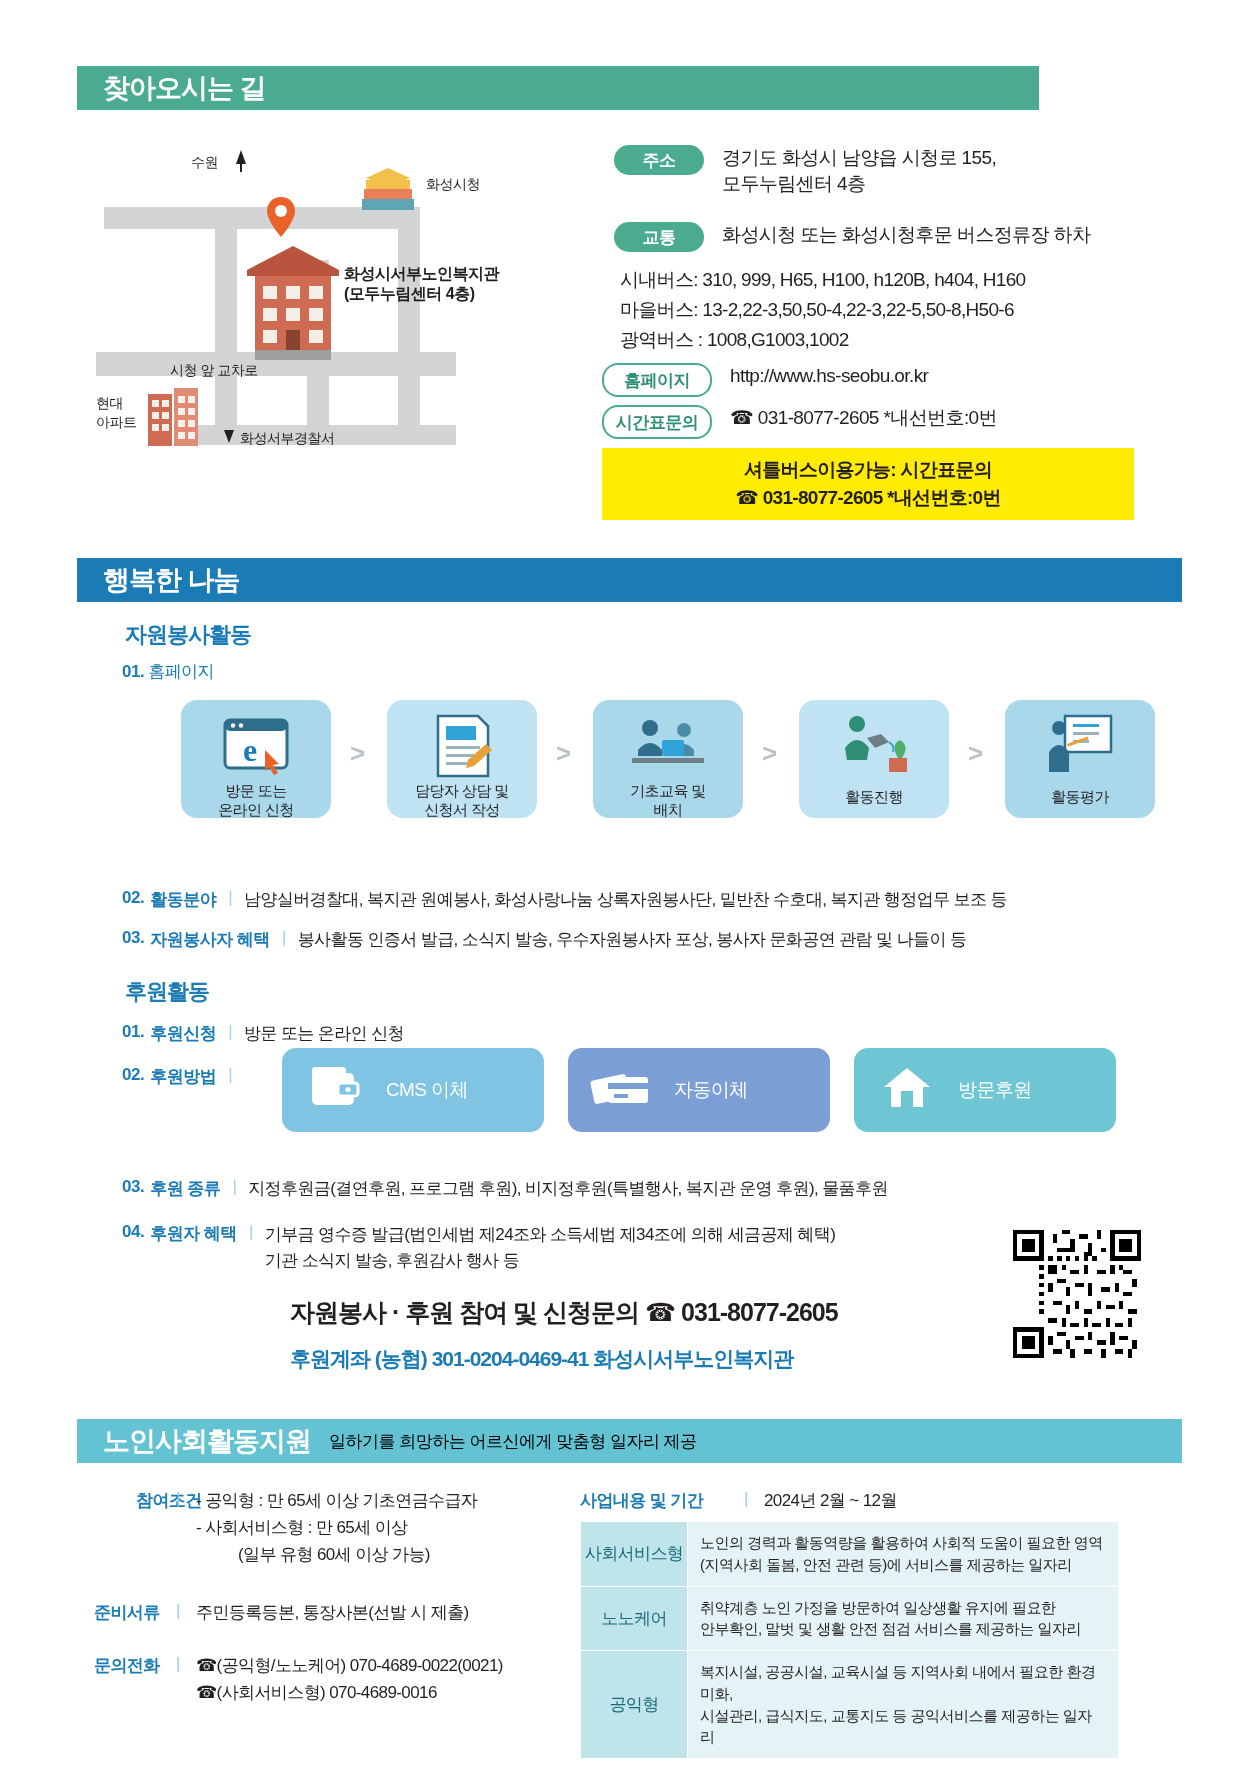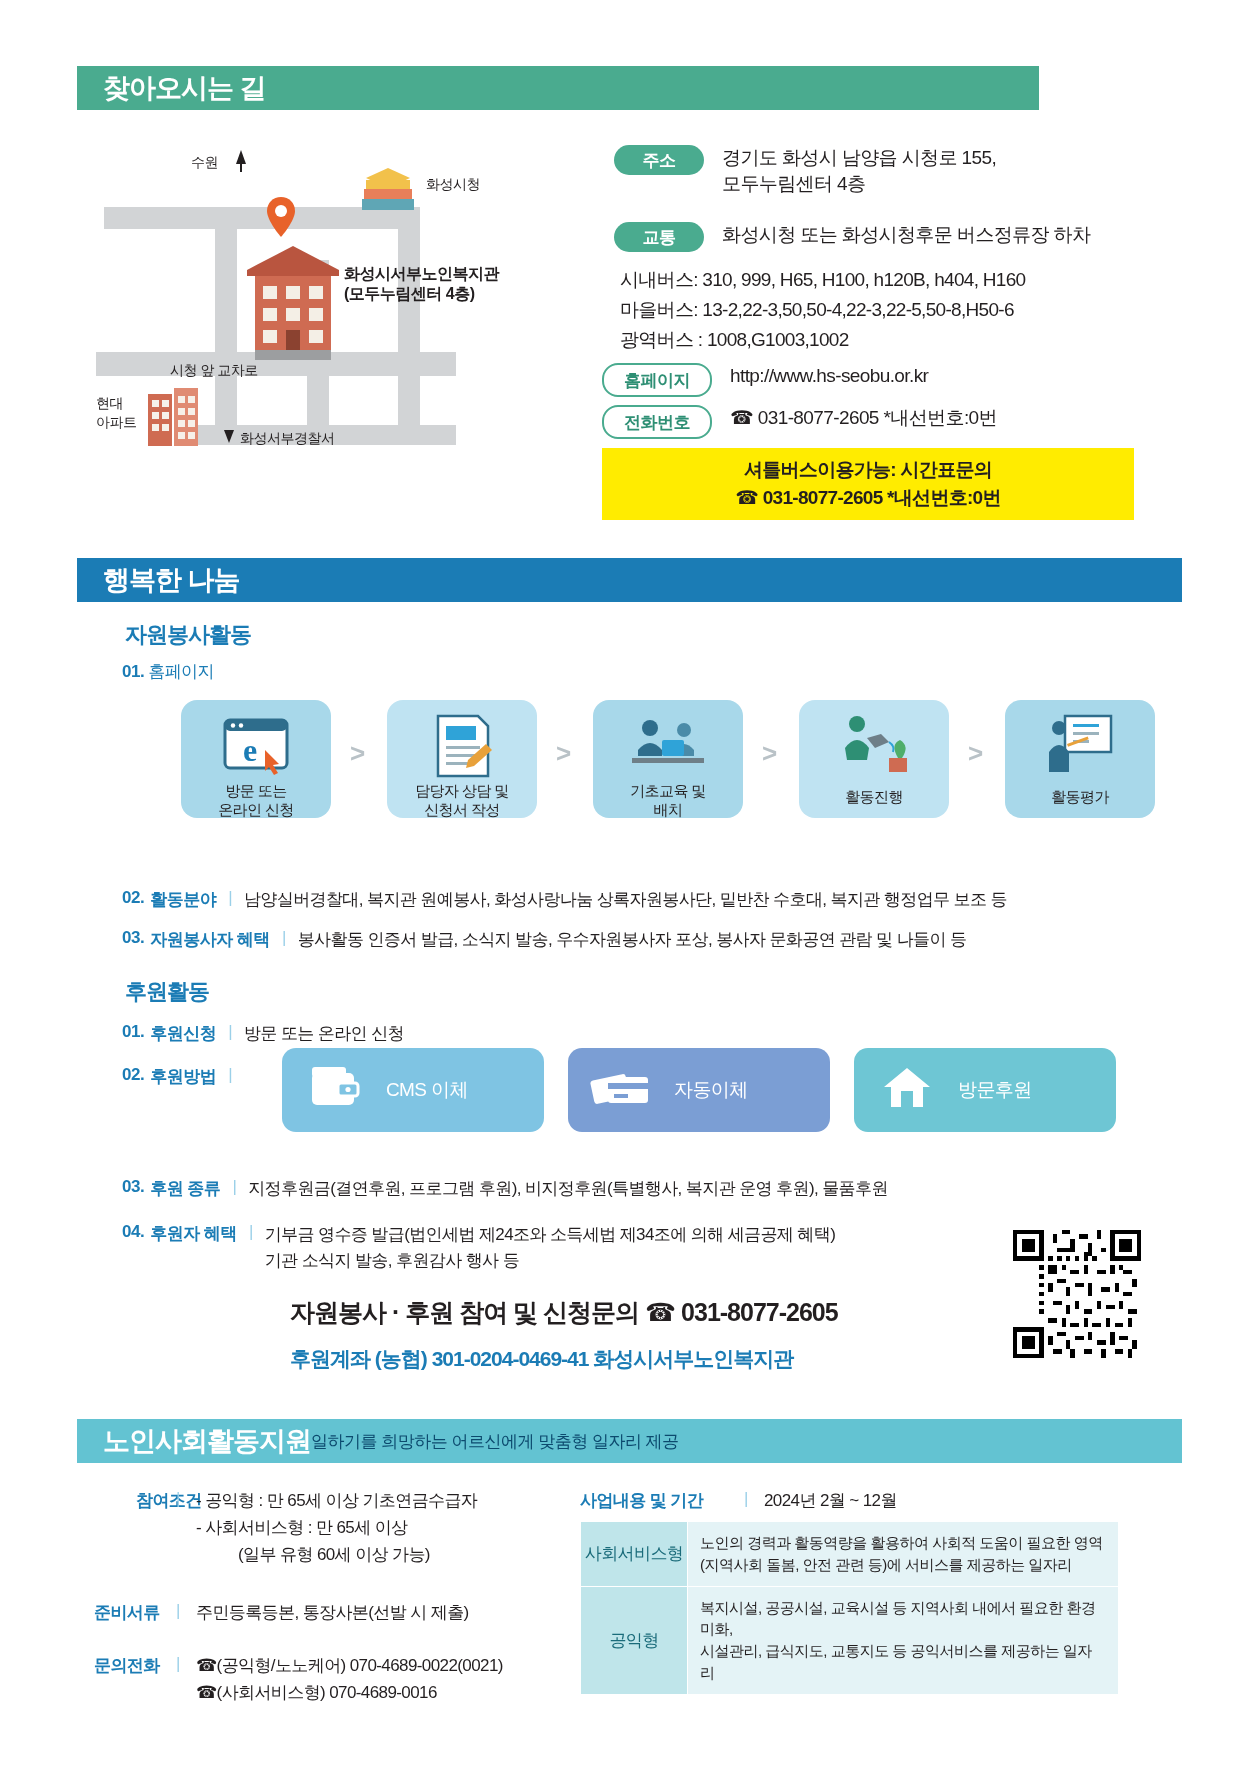--- a/index.html
+++ b/index.html
@@ -2,21 +2,21 @@
 <html lang="ko"><head>
 <meta charset="utf-8">
 <style>
   html,body{margin:0;padding:0;background:#ffffff;}
   body{width:1259px;height:1773px;position:relative;font-family:"Liberation Sans","DejaVu Sans",sans-serif;color:#231f20;}
   .page{position:relative;width:1259px;height:1773px;}
 
   
   .sec-bar{position:absolute;height:44px;display:flex;align-items:center;}
   .sec-bar .title{font-size:27px;font-weight:bold;color:#ffffff;letter-spacing:-1px;padding-left:26px;}
-  .sec-bar .sub{font-size:17px;color:#0c4a6e;letter-spacing:-0.5px;}
+  .sec-bar .sub{font-size:17px;color:#000000;margin-left:18px;letter-spacing:-0.5px;}
 
   .green{background:#4aab8f;}
   .blue{background:#1b7cb5;}
   .cyan{background:#63c3d2;}
 
   
   .map-wrap{position:absolute;left:96px;top:140px;width:430px;height:340px;}
   .road-h{position:absolute;background:#d2d4d6;}
   .road-v{position:absolute;background:#d2d4d6;}
 
@@ -175,21 +175,21 @@
   <div class="bus-line" style="left:620px;top:267px;">시내버스: 310, 999, H65, H100, h120B, h404, H160</div>
   <div class="bus-line" style="left:620px;top:297px;">마을버스: 13-2,22-3,50,50-4,22-3,22-5,50-8,H50-6</div>
   <div class="bus-line" style="left:620px;top:327px;">광역버스 : 1008,G1003,1002</div>
 
   <div class="info-row" style="left:602px;top:363px;">
     <span class="pill outline" style="width:106px;">홈페이지</span>
     <span class="info-txt">http://www.hs-seobu.or.kr</span>
   </div>
 
   <div class="info-row" style="left:602px;top:405px;">
-    <span class="pill outline" style="width:106px;">전화번호</span>
+    <span class="pill outline" style="width:106px;">시간표문의</span>
     <span class="info-txt">☎ 031-8077-2605 *내선번호:0번</span>
   </div>
 
   <div class="yellow-box" style="left:602px;top:448px;">
     <div>셔틀버스이용가능: 시간표문의</div>
     <div>☎ 031-8077-2605 *내선번호:0번</div>
   </div>
 
   <div class="sec-bar blue" style="left:77px;top:558px;width:1105px;">
     <span class="title">행복한 나눔</span>
@@ -500,20 +500,27 @@
   <table class="jobs" style="left:580px;top:1521px;">
     <tbody>
         <tr>
       <td class="jname">사회서비스형</td>
       <td class="jdesc">
         <span>노인의 경력과 활동역량을 활용하여 사회적 도움이 필요한 영역</span><br>
         <span>(지역사회 돌봄, 안전 관련 등)에 서비스를 제공하는 일자리</span>
       </td>
     </tr>
     <tr>
+      <td class="jname">노노케어</td>
+      <td class="jdesc">
+        <span>취약계층 노인 가정을 방문하여 일상생활 유지에 필요한</span><br>
+        <span>안부확인, 말벗 및 생활 안전 점검 서비스를 제공하는 일자리</span>
+      </td>
+    </tr>
+    <tr>
       <td class="jname">공익형</td>
       <td class="jdesc">
         <span>복지시설, 공공시설, 교육시설 등 지역사회 내에서 필요한 환경미화,</span><br>
         <span>시설관리, 급식지도, 교통지도 등 공익서비스를 제공하는 일자리</span>
       </td>
     </tr>
   </tbody>
     </table>
 
 </div>

